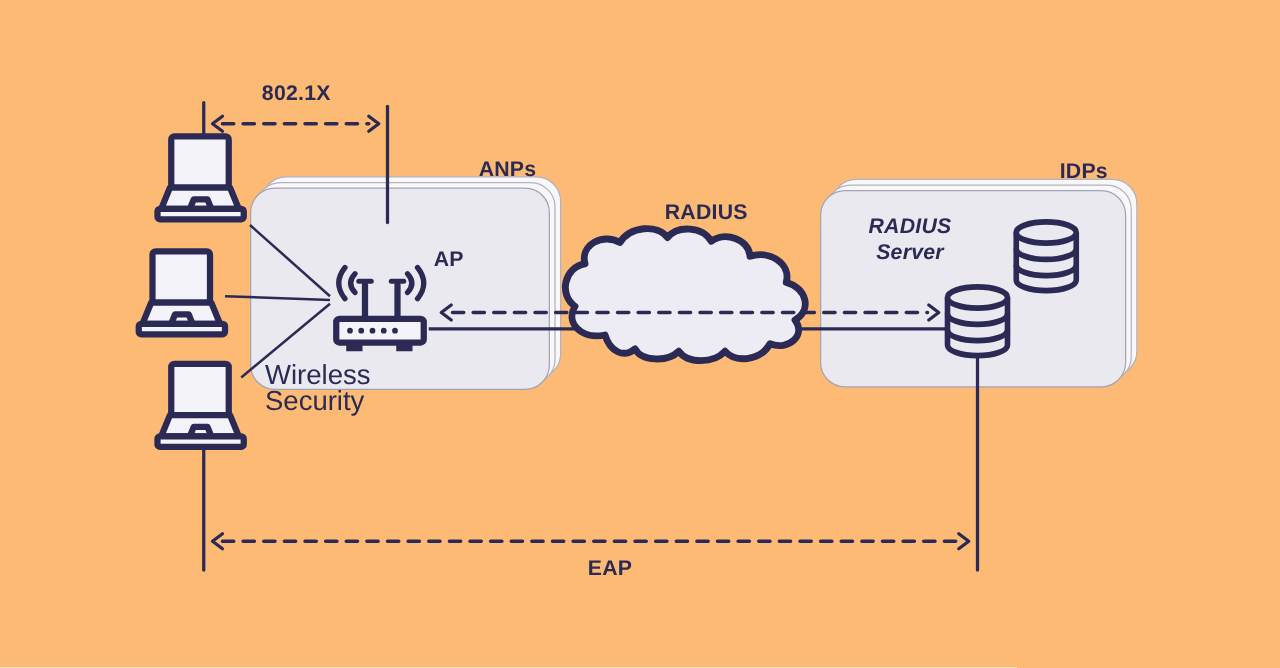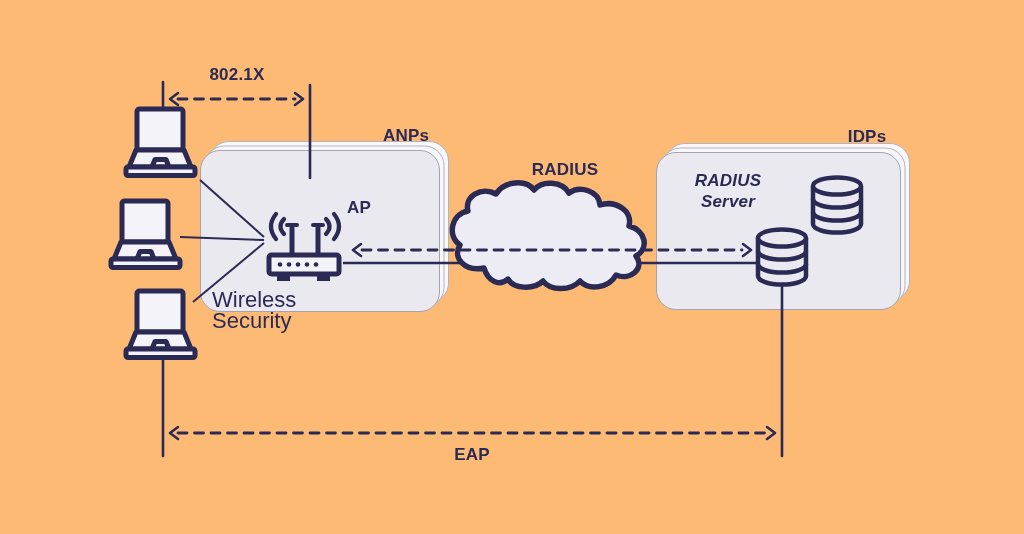--- a/index.html
+++ b/index.html
@@ -135,15 +135,15 @@
   <div class="lbl center" style="left:311px;top:198px;margin-left:48px;">AP</div>
 
   <div class="lbl center" style="left:551px;top:160px;padding-left:28px;">RADIUS</div>
 
   <div class="lbl center multi" style="left:728px;top:170px;width:84px;">RADIUS Server</div>
 
   <div class="lbl center" style="left:867px;top:127px;text-align:right;">IDPs</div>
 
   <div class="lbl light" style="left:212px;top:289px;width:76px;">Wireless Security</div>
 
-  <div class="lbl center" style="left:472px;top:445px;">EAP</div>
+  <div class="lbl center" style="left:488px;top:445px;">EAP</div>
 
 </div>
 
 </body></html>

